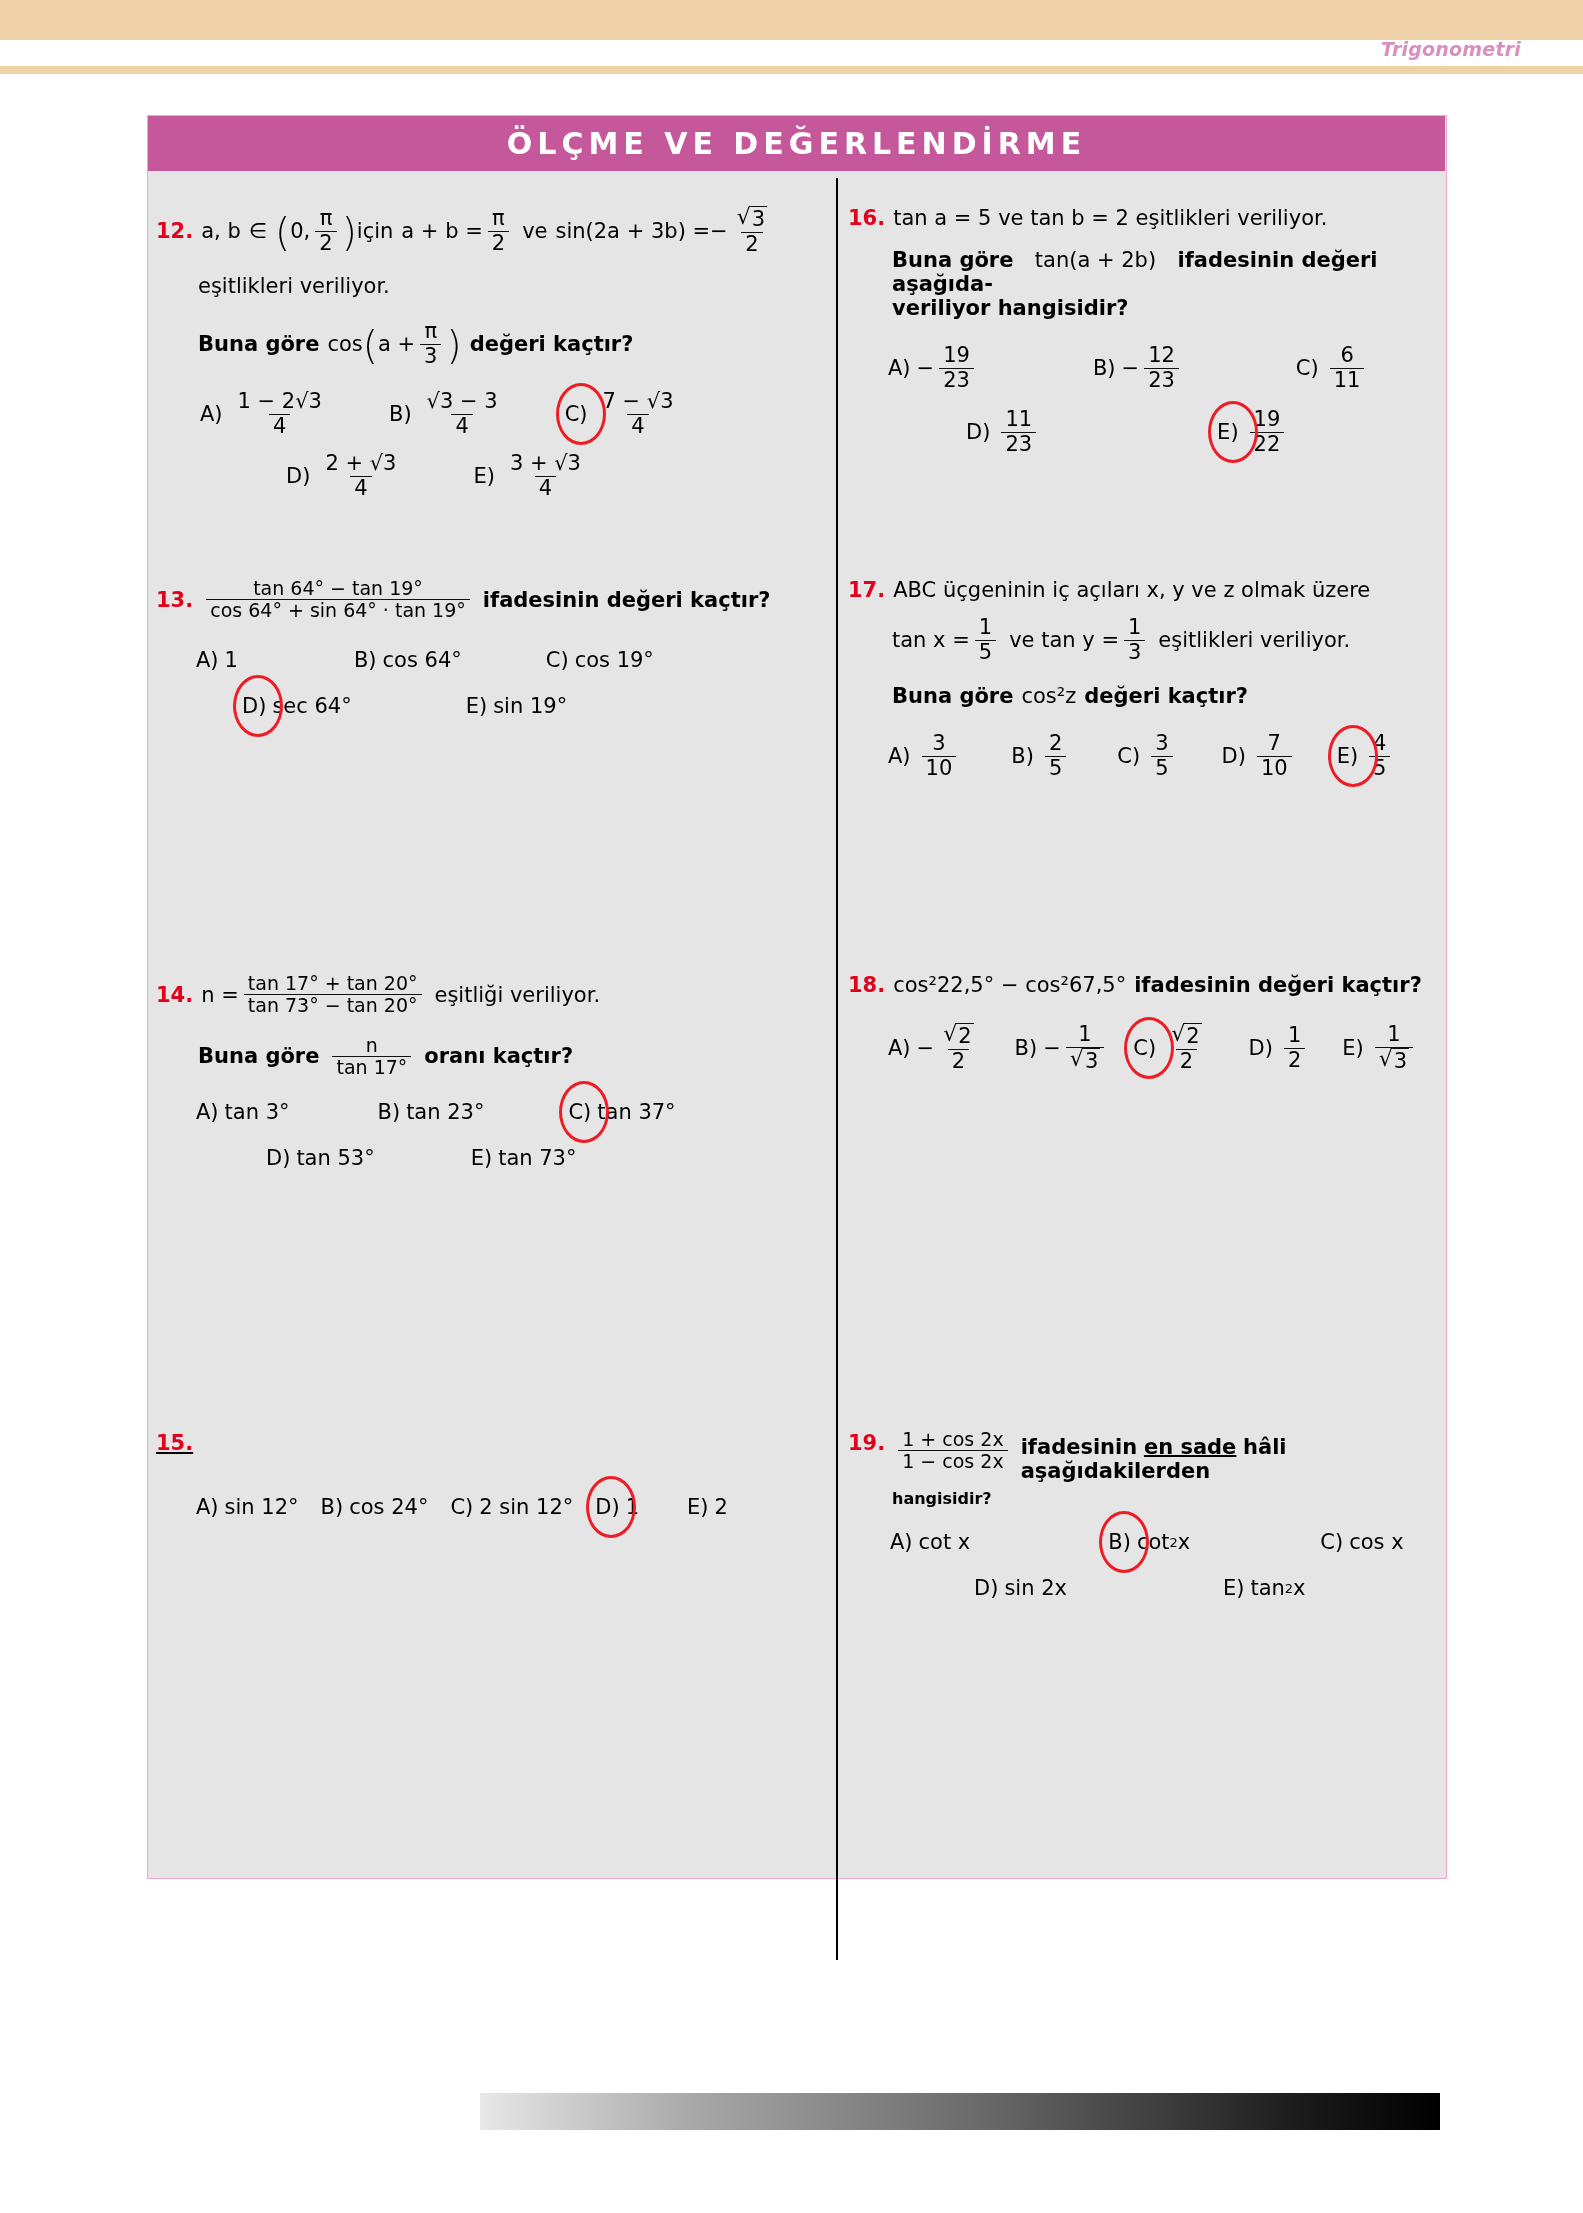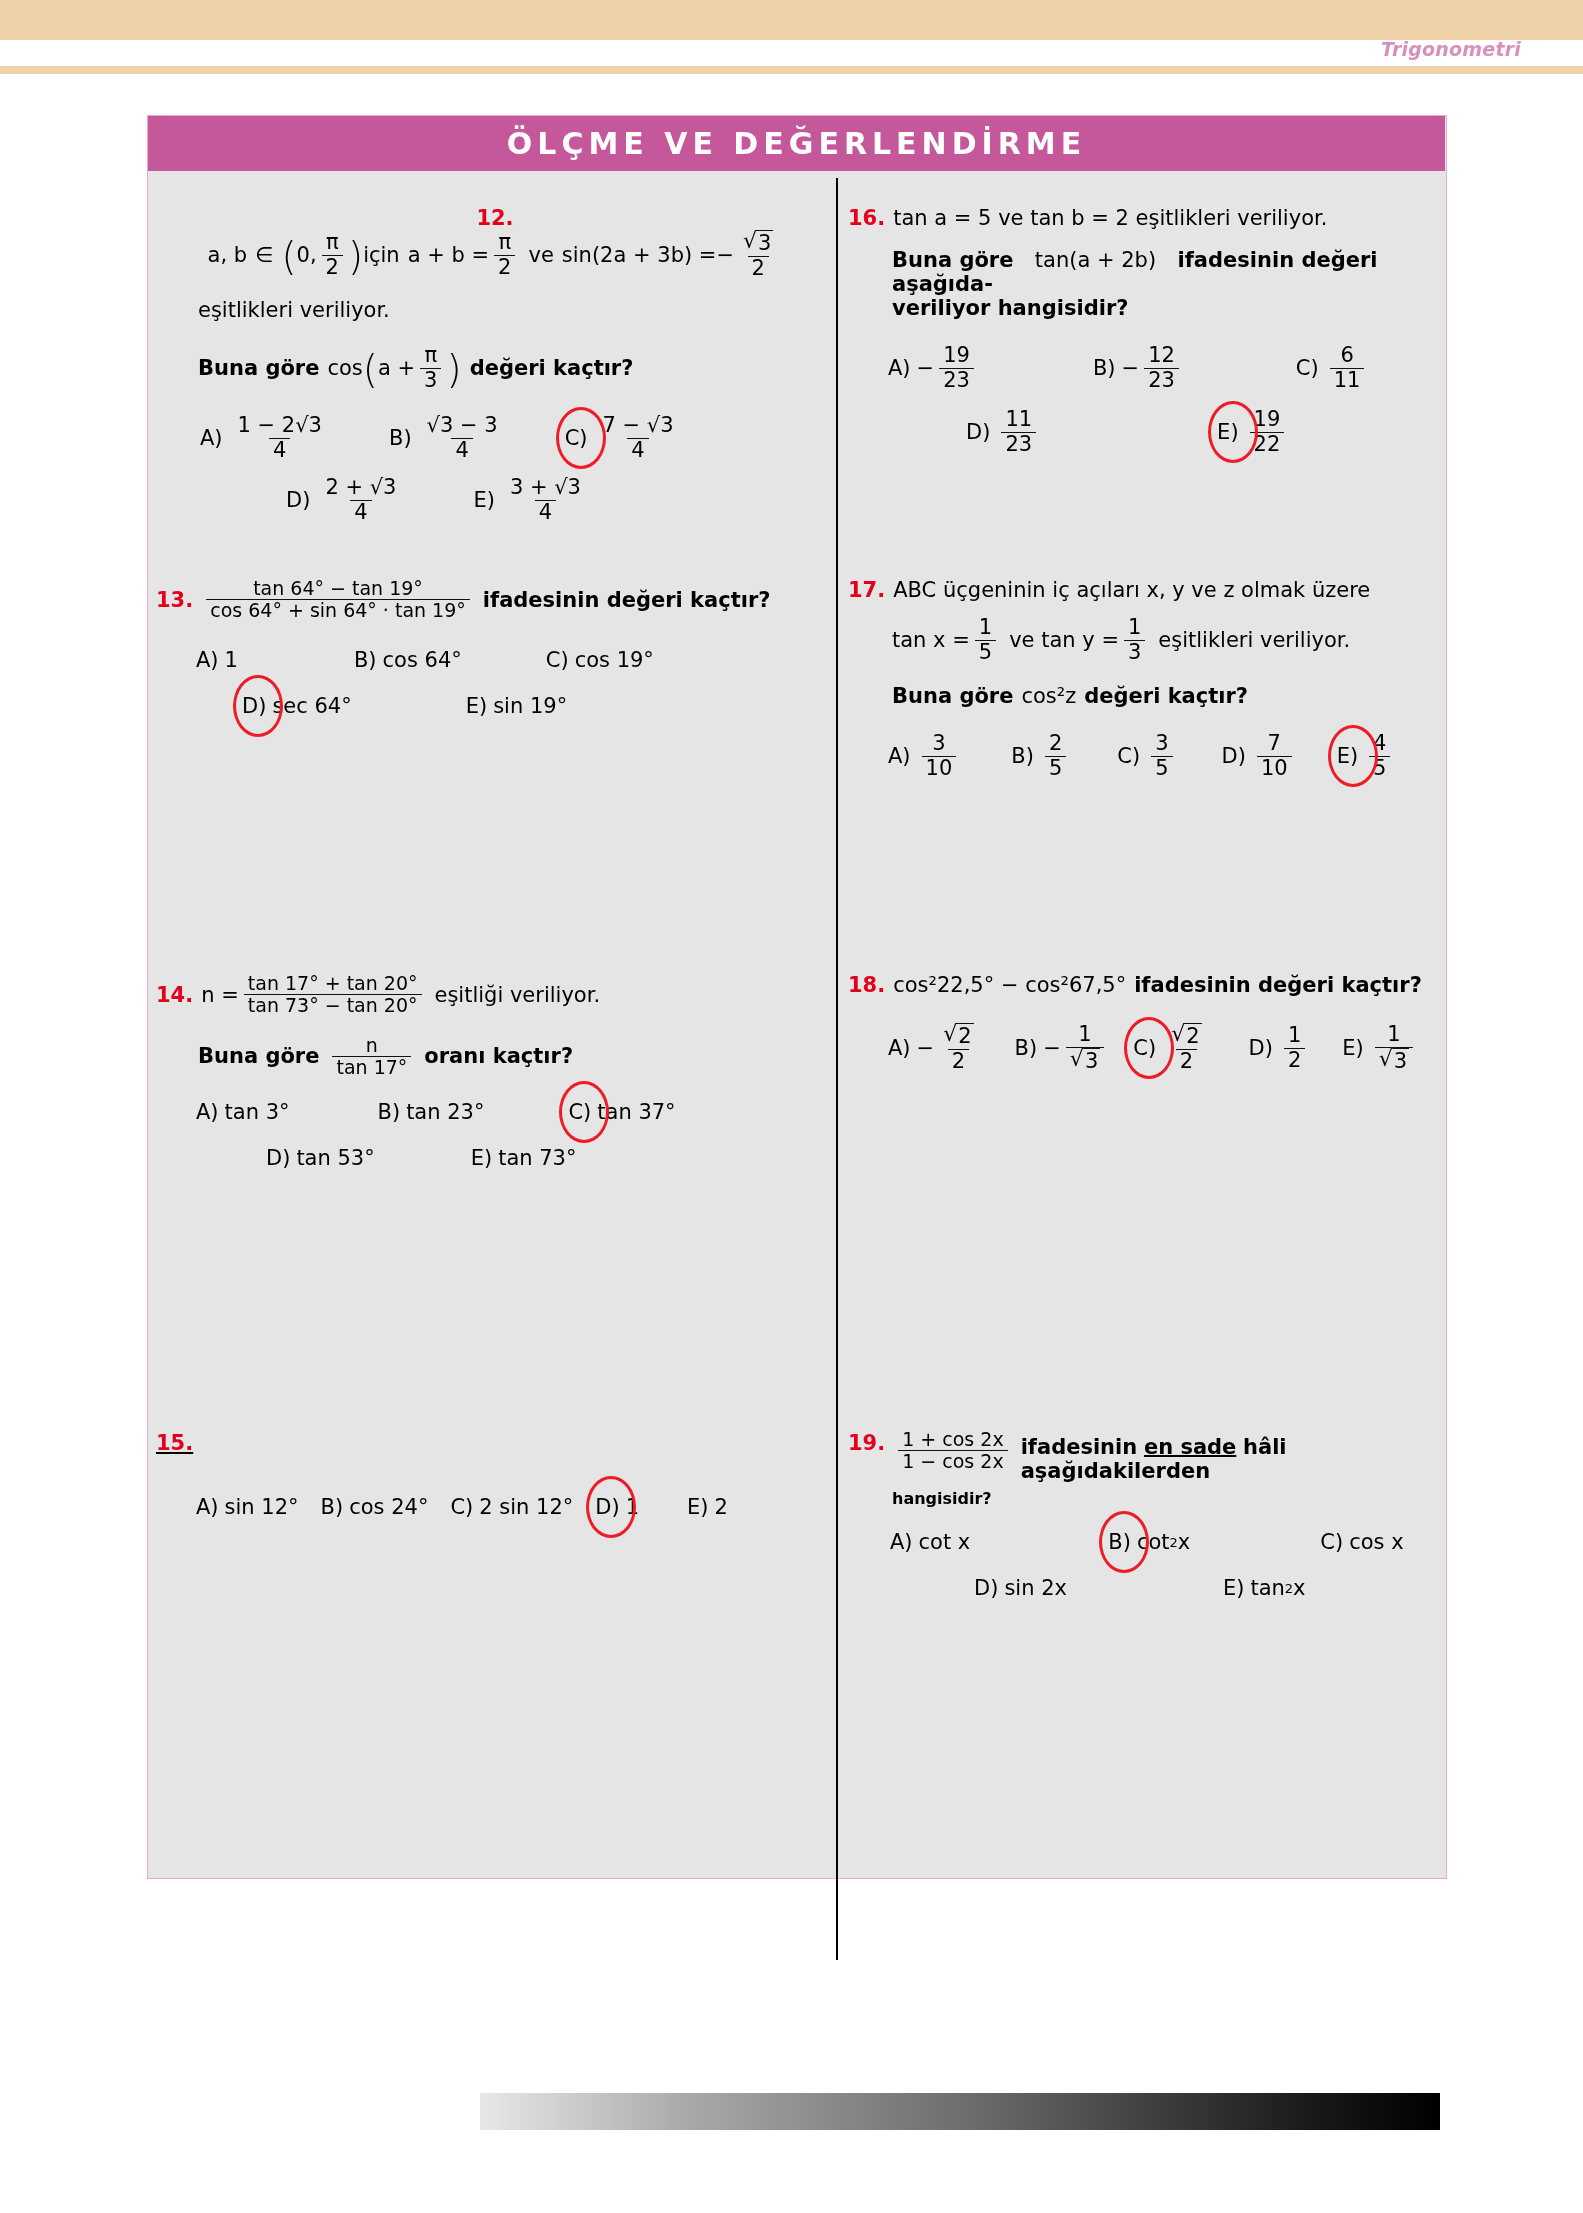--- a/index.html
+++ b/index.html
@@ -126,21 +126,21 @@
 <div class="chapter-label">Trigonometri</div>
 
 <div class="frame">
 
   <div class="banner">ÖLÇME VE DEĞERLENDİRME</div>
   <div class="divider"></div>
 
   <div class="col col-left">
 
     <div class="q" style="top:28px;">
-      <div class="row" style="font-size:21px;flex-direction:column;">
+      <div class="row" style="font-size:21px;">
         <span class="qnum">12.</span>
         <span class="gap"></span>
         <span style="display:flex;align-items:center;">
           <span>a, b</span>
           <span class="gap"></span>
             <span>∈</span>
           <span class="gap"></span>
           <span class="bigp">(</span>
           <span>0,</span>
           <span class="frac">

